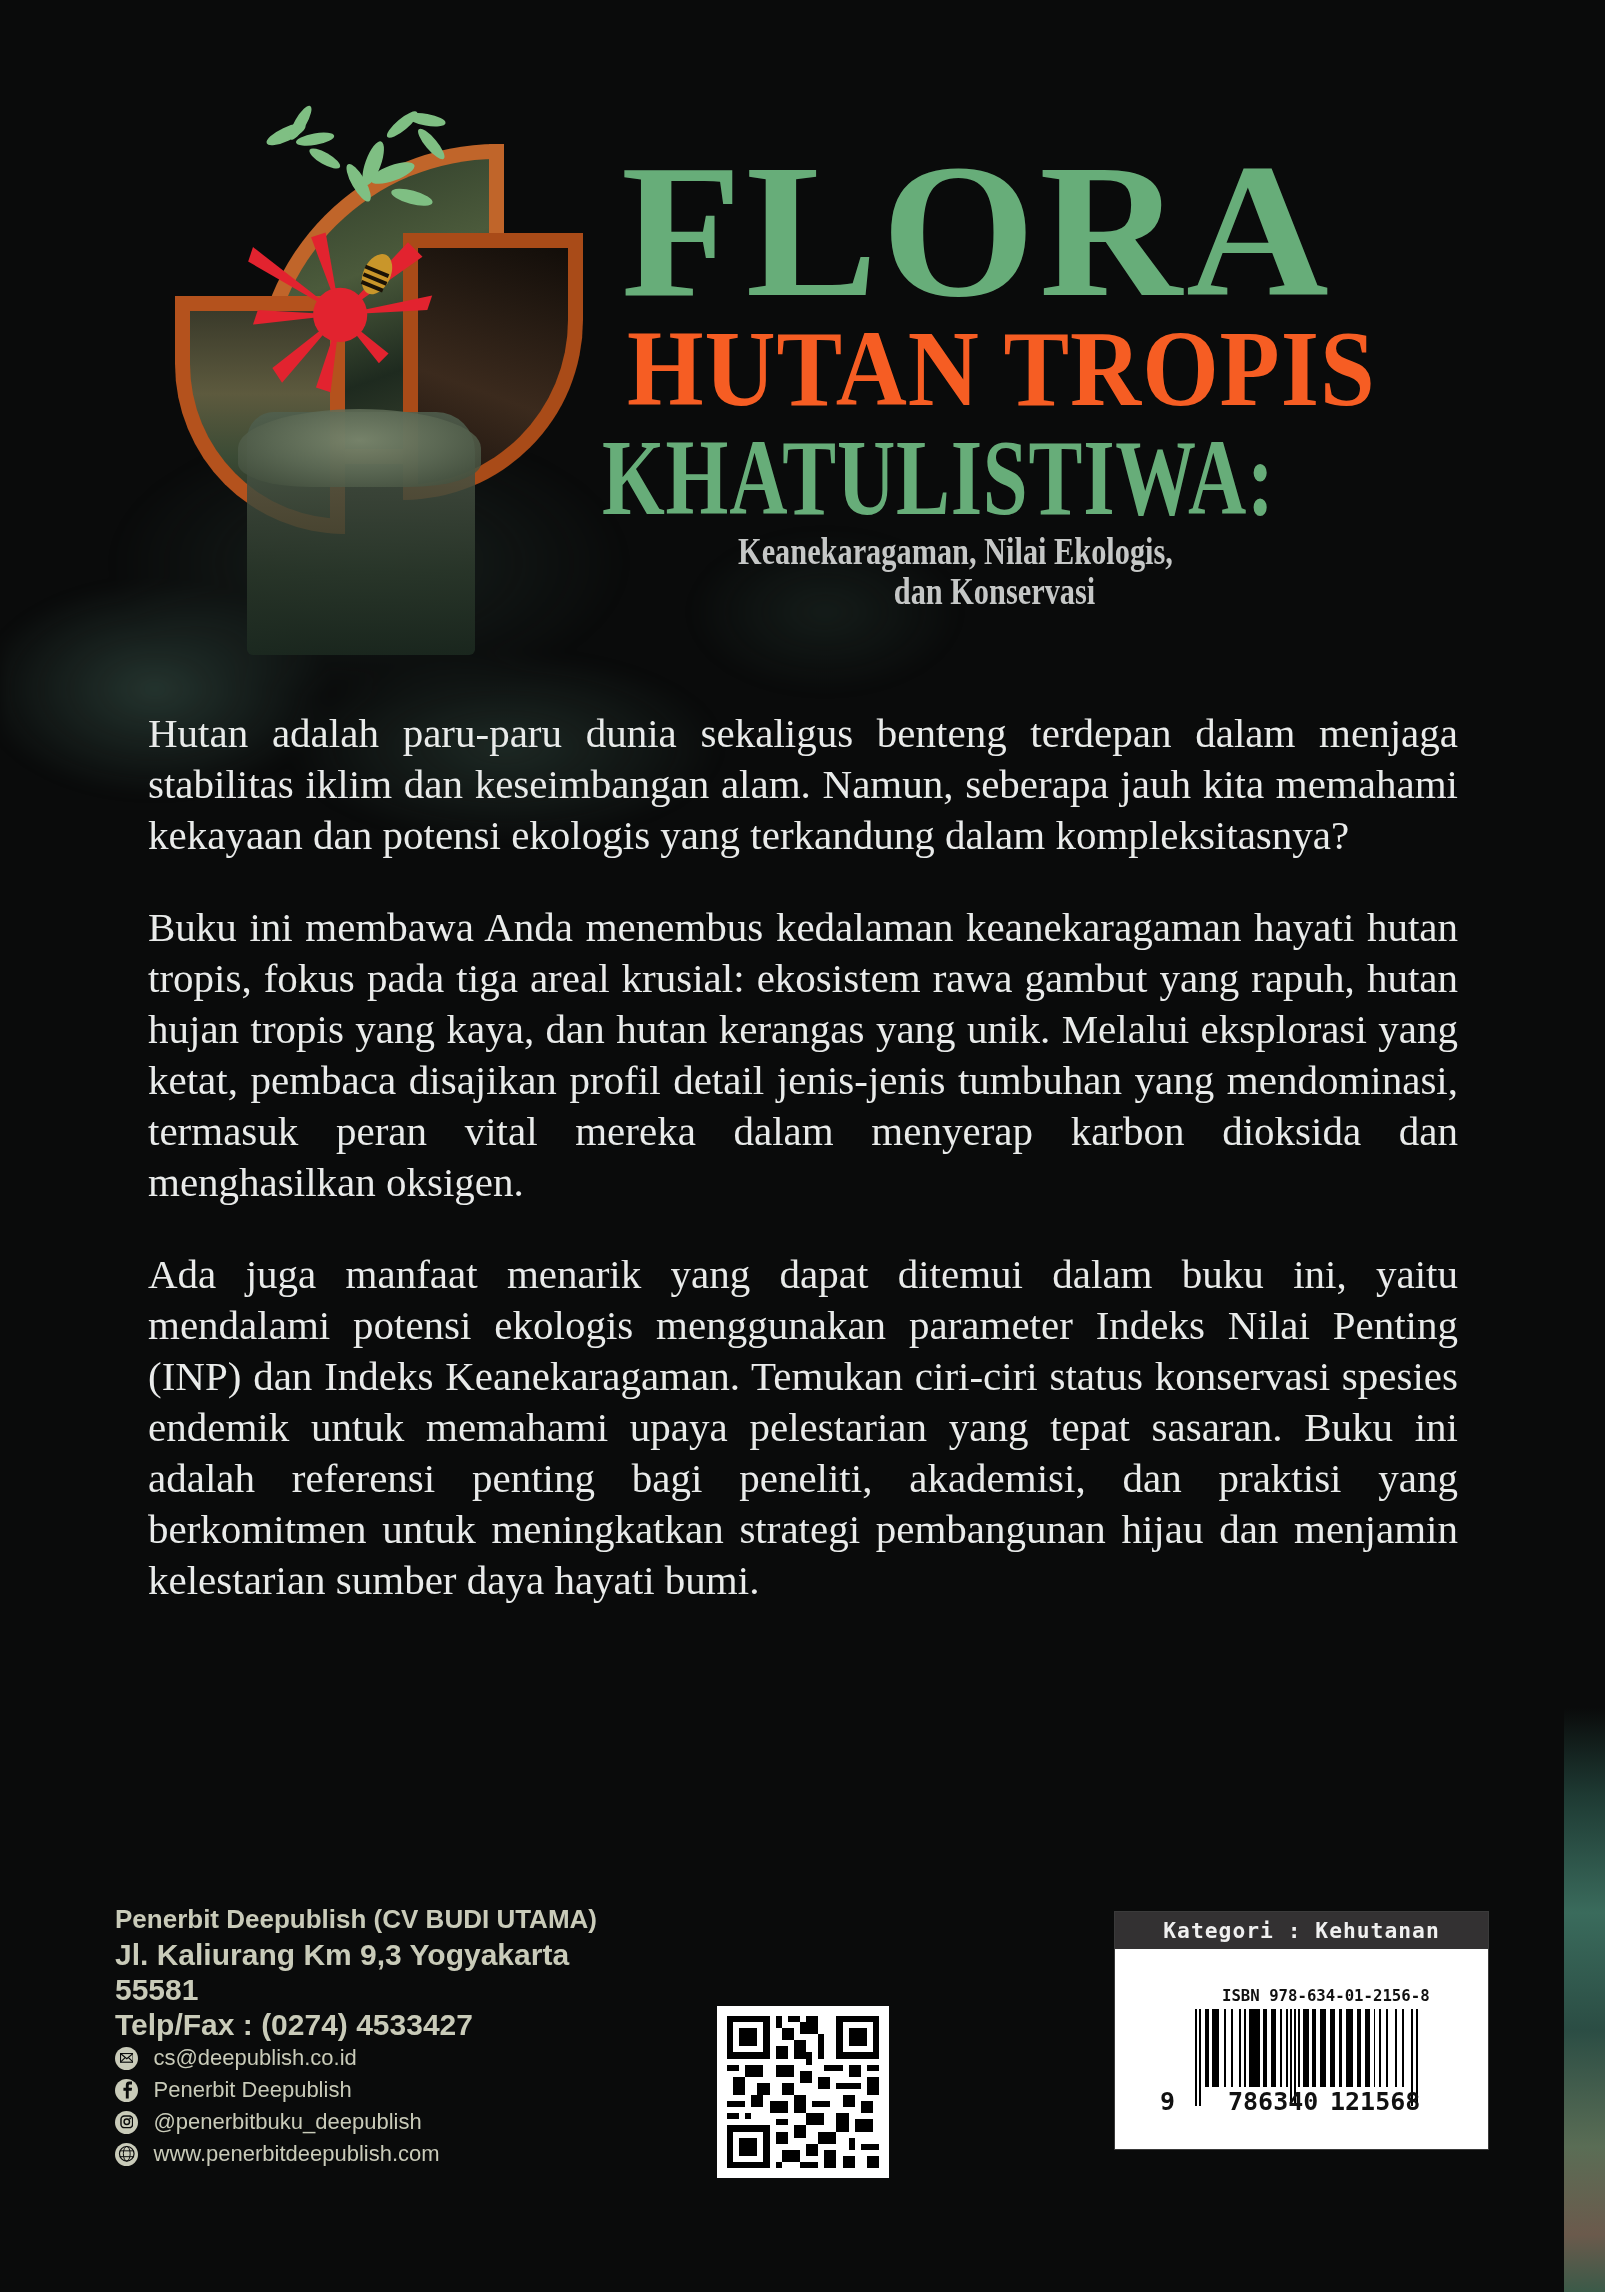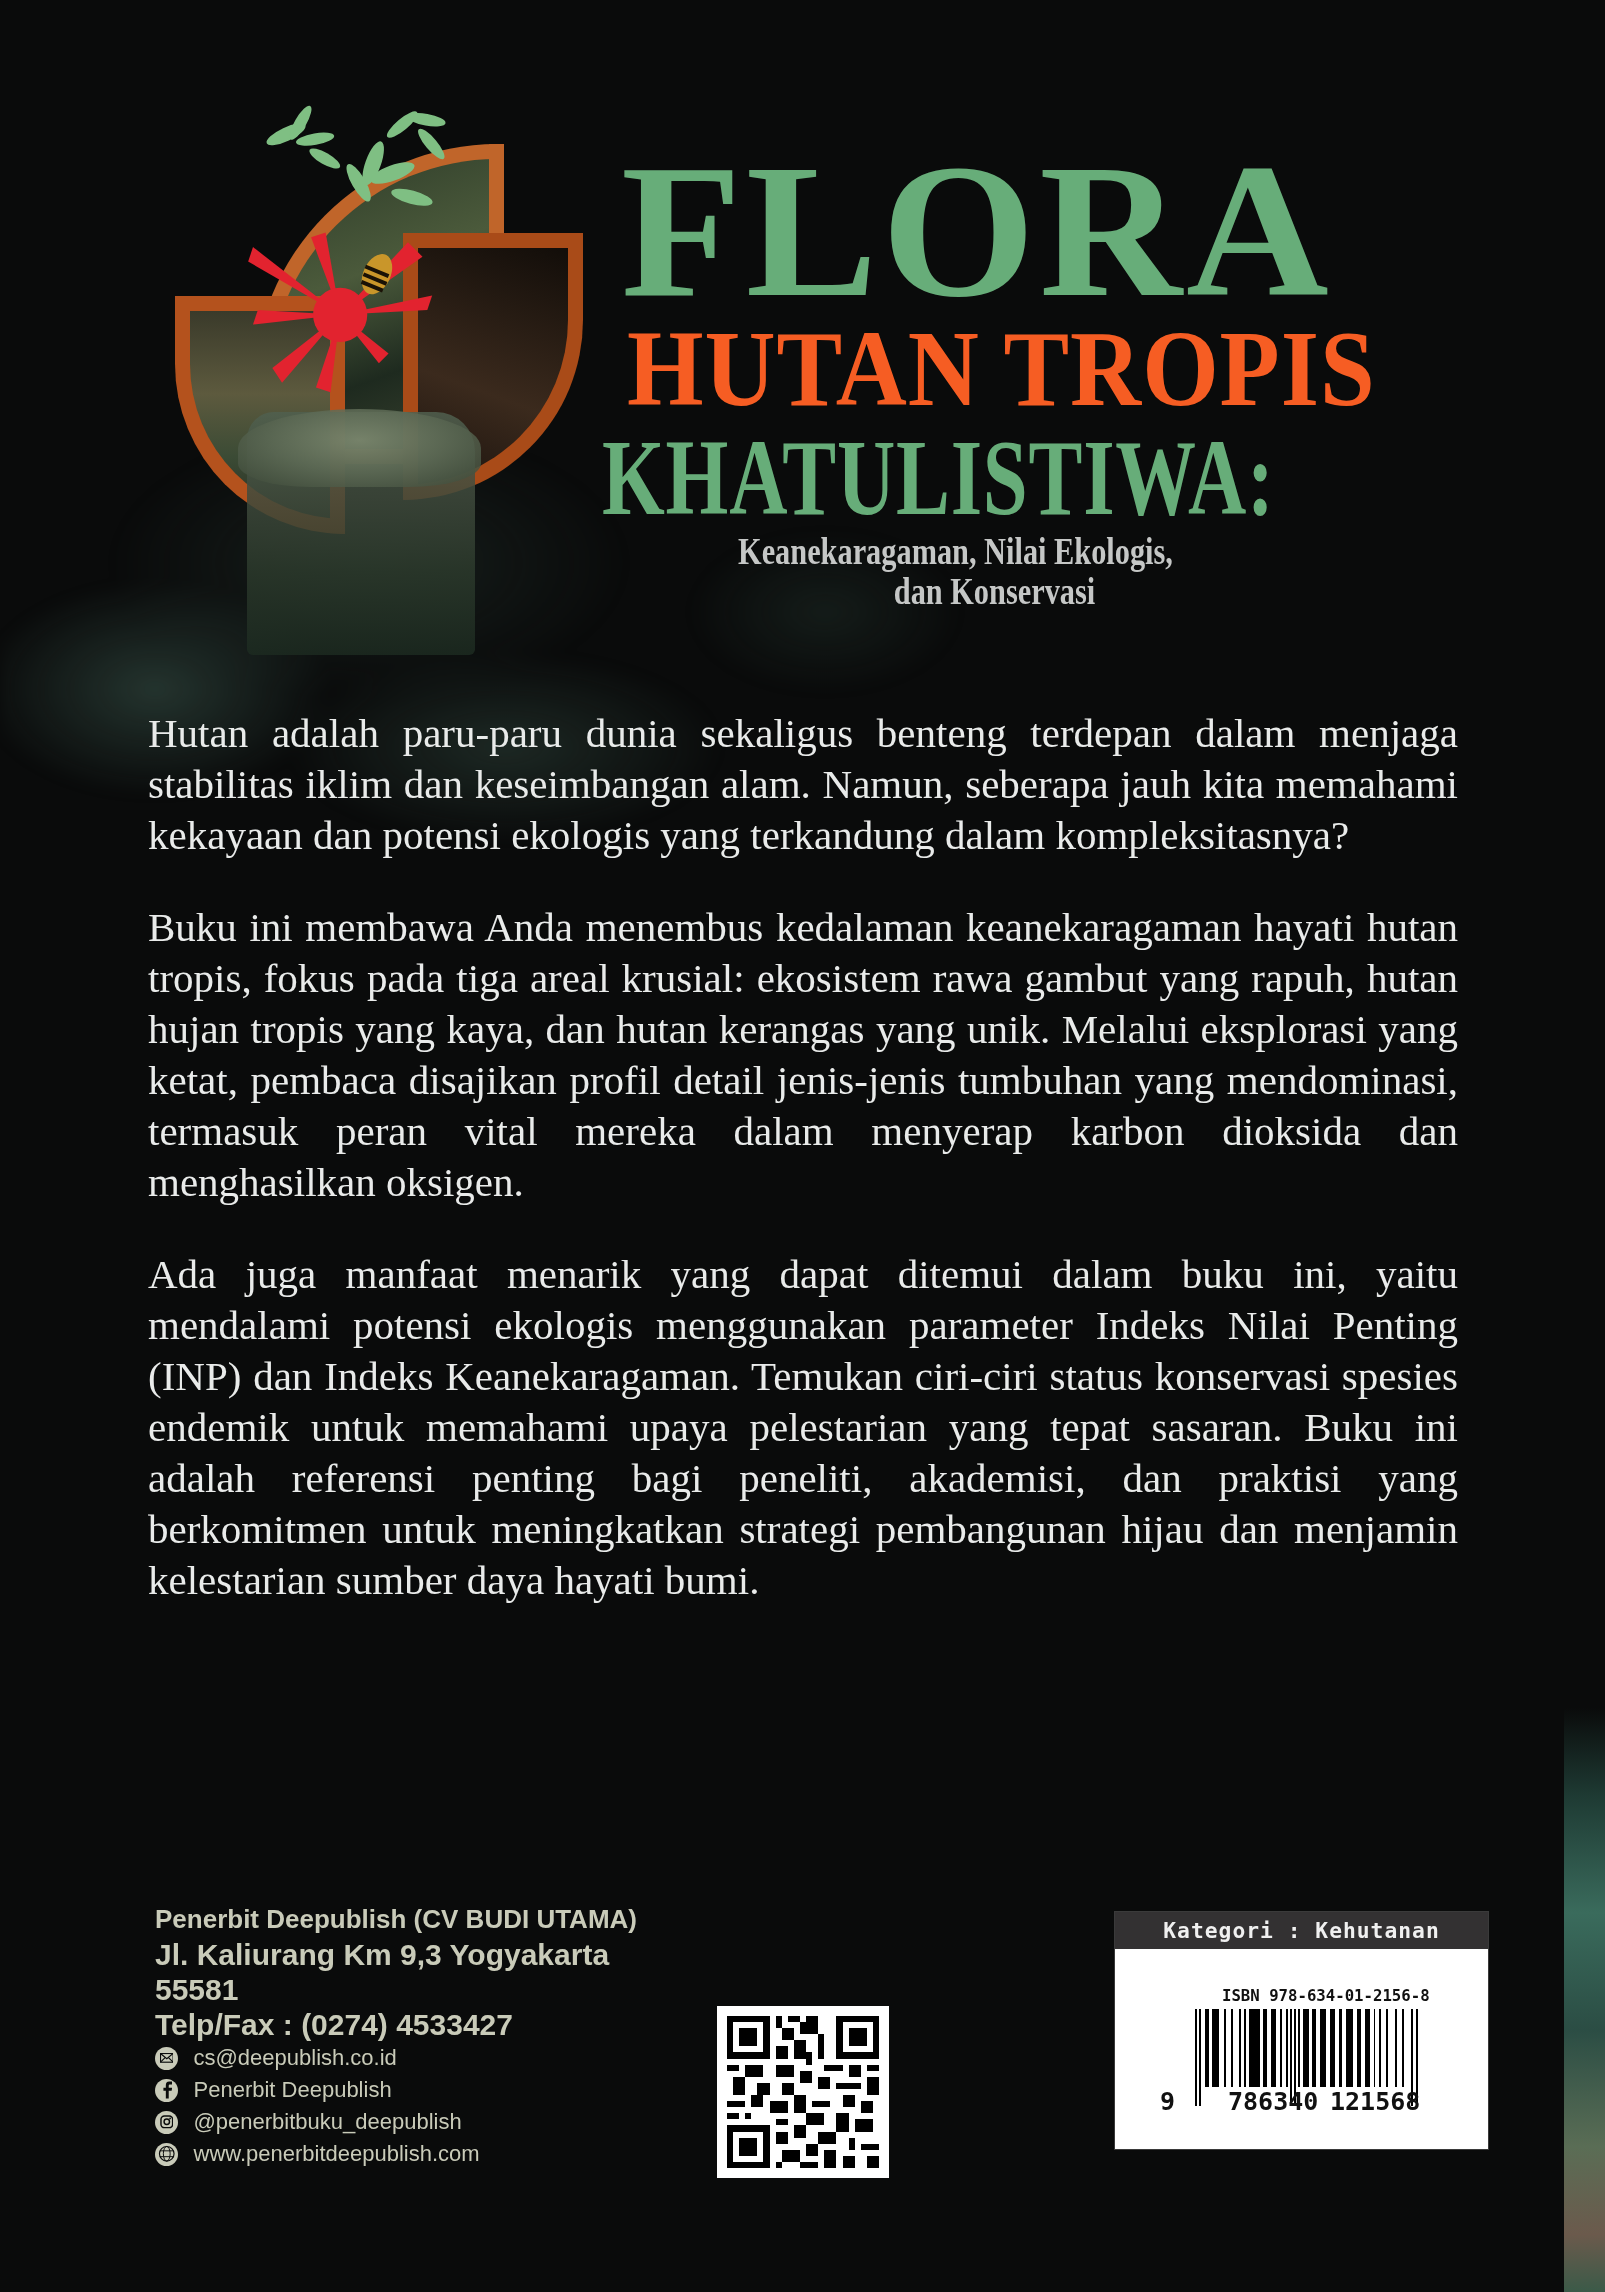--- a/index.html
+++ b/index.html
@@ -94,21 +94,21 @@
     .subtitle-line.l1 { margin-left: -39px; }
     .subtitle-line.l2 { margin-left: 39px; }
     
     .body { position: absolute; left: 148px; top: 708px; width: 1310px; }
     .para {
       font-family: "Liberation Serif", serif; color: #e9ebea;
       font-size: 41px; line-height: 51px; text-align: justify; text-align-last: left;
       margin-bottom: 41px;
     }
     
-    .publisher { position: absolute; left: 115px; top: 1902px; width: 543px; font-family: "Liberation Sans", sans-serif; color: #c9cbb9; margin-left: 40px; }
+    .publisher { position: absolute; left: 115px; top: 1902px; width: 543px; font-family: "Liberation Sans", sans-serif; color: #c9cbb9; }
     .pub-name { font-weight: bold; font-size: 26px; line-height: 35px; }
     .pub-line { font-size: 30px; line-height: 35px; font-weight: bold; }
     .contact { display: flex; align-items: center; height: 32px; margin-top: 0; }
     .contact:first-of-type { margin-top: 5.8px; }
     .contact-icon {
       width: 23px; height: 23px; border-radius: 50%; background: #c9cbb9;
       display: flex; align-items: center; justify-content: center; margin-right: 15.5px; flex: none;
     }
     .contact-text { font-size: 22px; }
     

